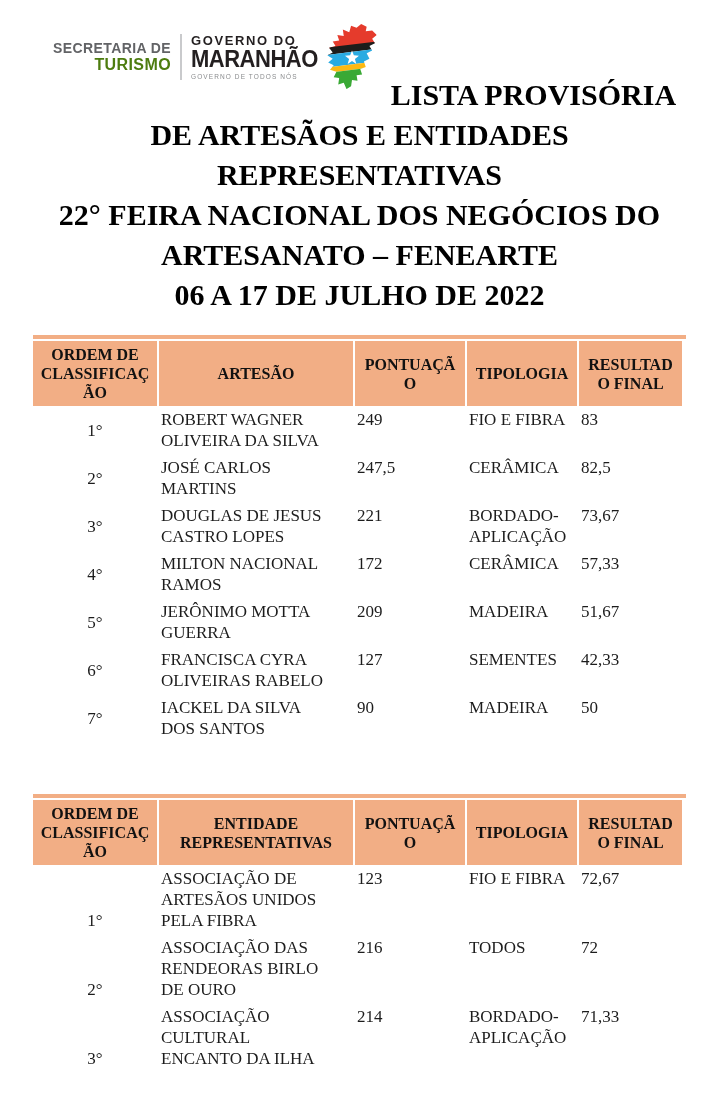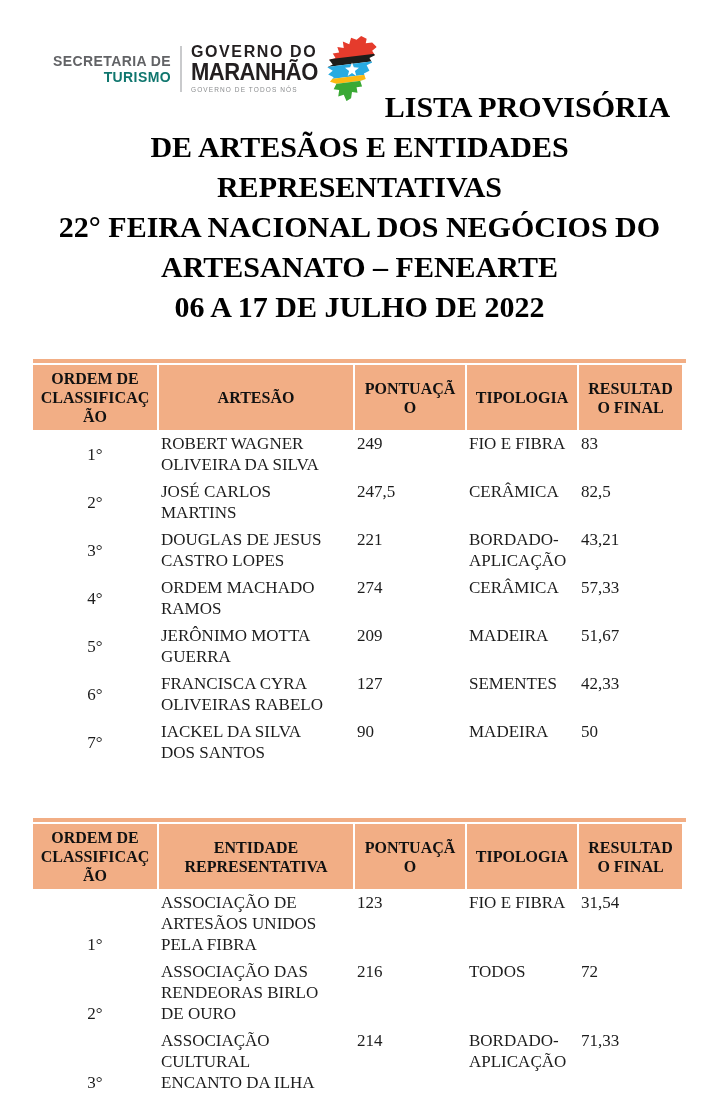--- a/index.html
+++ b/index.html
@@ -21,31 +21,31 @@
   .header-area::after{content:"";display:block;clear:both;}
   .logo{
     float:left;
     height:64px;
     margin:0 0 14px 20px;
     display:flex;align-items:center;gap:9px;
     font-family:"Liberation Sans","DejaVu Sans",sans-serif;
   }
   .logo-secretaria{text-align:right;color:#626366;line-height:1.15;}
   .sec-l1{font-size:14px;font-weight:600;letter-spacing:.4px;}
-  .sec-l2{font-size:14px;font-weight:bold;letter-spacing:.4px;color:#0f766e;}
+  .sec-l2{font-size:16px;font-weight:bold;letter-spacing:.4px;color:#4d7c0f;}
   .logo-divider{width:2px;height:46px;background:#c9cacc;}
   .logo-governo{line-height:1;color:#231f20;}
-  .gov-l1{font-size:16px;font-weight:bold;letter-spacing:1.6px;}
+  .gov-l1{font-size:13px;font-weight:bold;letter-spacing:1.6px;}
   .gov-l2{font-size:22px;font-weight:800;letter-spacing:-.5px;margin-top:1px;transform:scaleY(1.12);transform-origin:left center;}
   .gov-l3{font-size:6.5px;color:#8a8c8e;letter-spacing:1.1px;margin-top:4px;}
   .logo-map{margin-left:-4px;flex:0 0 auto;}
 
   
   .doc-title{
-    margin:12px;
+    margin:0;
     padding-top:50px;
     font-size:30px;
     line-height:40px;
     font-weight:bold;
     text-align:center;
     white-space:pre-line;
     color:#000;
   }
 
   
@@ -164,27 +164,27 @@
             <td class="cell-tipologia">CERÂMICA</td>
             <td class="cell-resultado">82,5</td>
           </tr>
           <tr>
             <td class="cell-ordem">3°</td>
             <td class="cell-nome">DOUGLAS DE JESUS
 CASTRO LOPES</td>
             <td class="cell-pontuacao">221</td>
             <td class="cell-tipologia">BORDADO-
 APLICAÇÃO</td>
-            <td class="cell-resultado">43,21</td>
+            <td class="cell-resultado">73,67</td>
           </tr>
           <tr>
             <td class="cell-ordem">4°</td>
-            <td class="cell-nome">ORDEM MACHADO
+            <td class="cell-nome">MILTON NACIONAL
 RAMOS</td>
-            <td class="cell-pontuacao">274</td>
+            <td class="cell-pontuacao">172</td>
             <td class="cell-tipologia">CERÂMICA</td>
             <td class="cell-resultado">57,33</td>
           </tr>
           <tr>
             <td class="cell-ordem">5°</td>
             <td class="cell-nome">JERÔNIMO MOTTA
 GUERRA</td>
             <td class="cell-pontuacao">209</td>
             <td class="cell-tipologia">MADEIRA</td>
             <td class="cell-resultado">51,67</td>
@@ -218,37 +218,37 @@
           <col class="c3">
           <col class="c4">
           <col class="c5">
         </colgroup>
       <thead>
         <tr>
           <th>ORDEM DE
 CLASSIFICAÇ
 ÃO</th>
           <th>ENTIDADE
-REPRESENTATIVA</th>
+REPRESENTATIVAS</th>
           <th>PONTUAÇÃ
 O</th>
           <th>TIPOLOGIA</th>
           <th>RESULTAD
 O FINAL</th>
         </tr>
       </thead>
       <tbody id="tbody-1">
           <tr>
             <td class="cell-ordem">1°</td>
             <td class="cell-nome">ASSOCIAÇÃO DE
 ARTESÃOS UNIDOS
 PELA FIBRA</td>
             <td class="cell-pontuacao">123</td>
             <td class="cell-tipologia">FIO E FIBRA</td>
-            <td class="cell-resultado">31,54</td>
+            <td class="cell-resultado">72,67</td>
           </tr>
           <tr>
             <td class="cell-ordem">2°</td>
             <td class="cell-nome">ASSOCIAÇÃO DAS
 RENDEORAS BIRLO
 DE OURO</td>
             <td class="cell-pontuacao">216</td>
             <td class="cell-tipologia">TODOS</td>
             <td class="cell-resultado">72</td>
           </tr>

